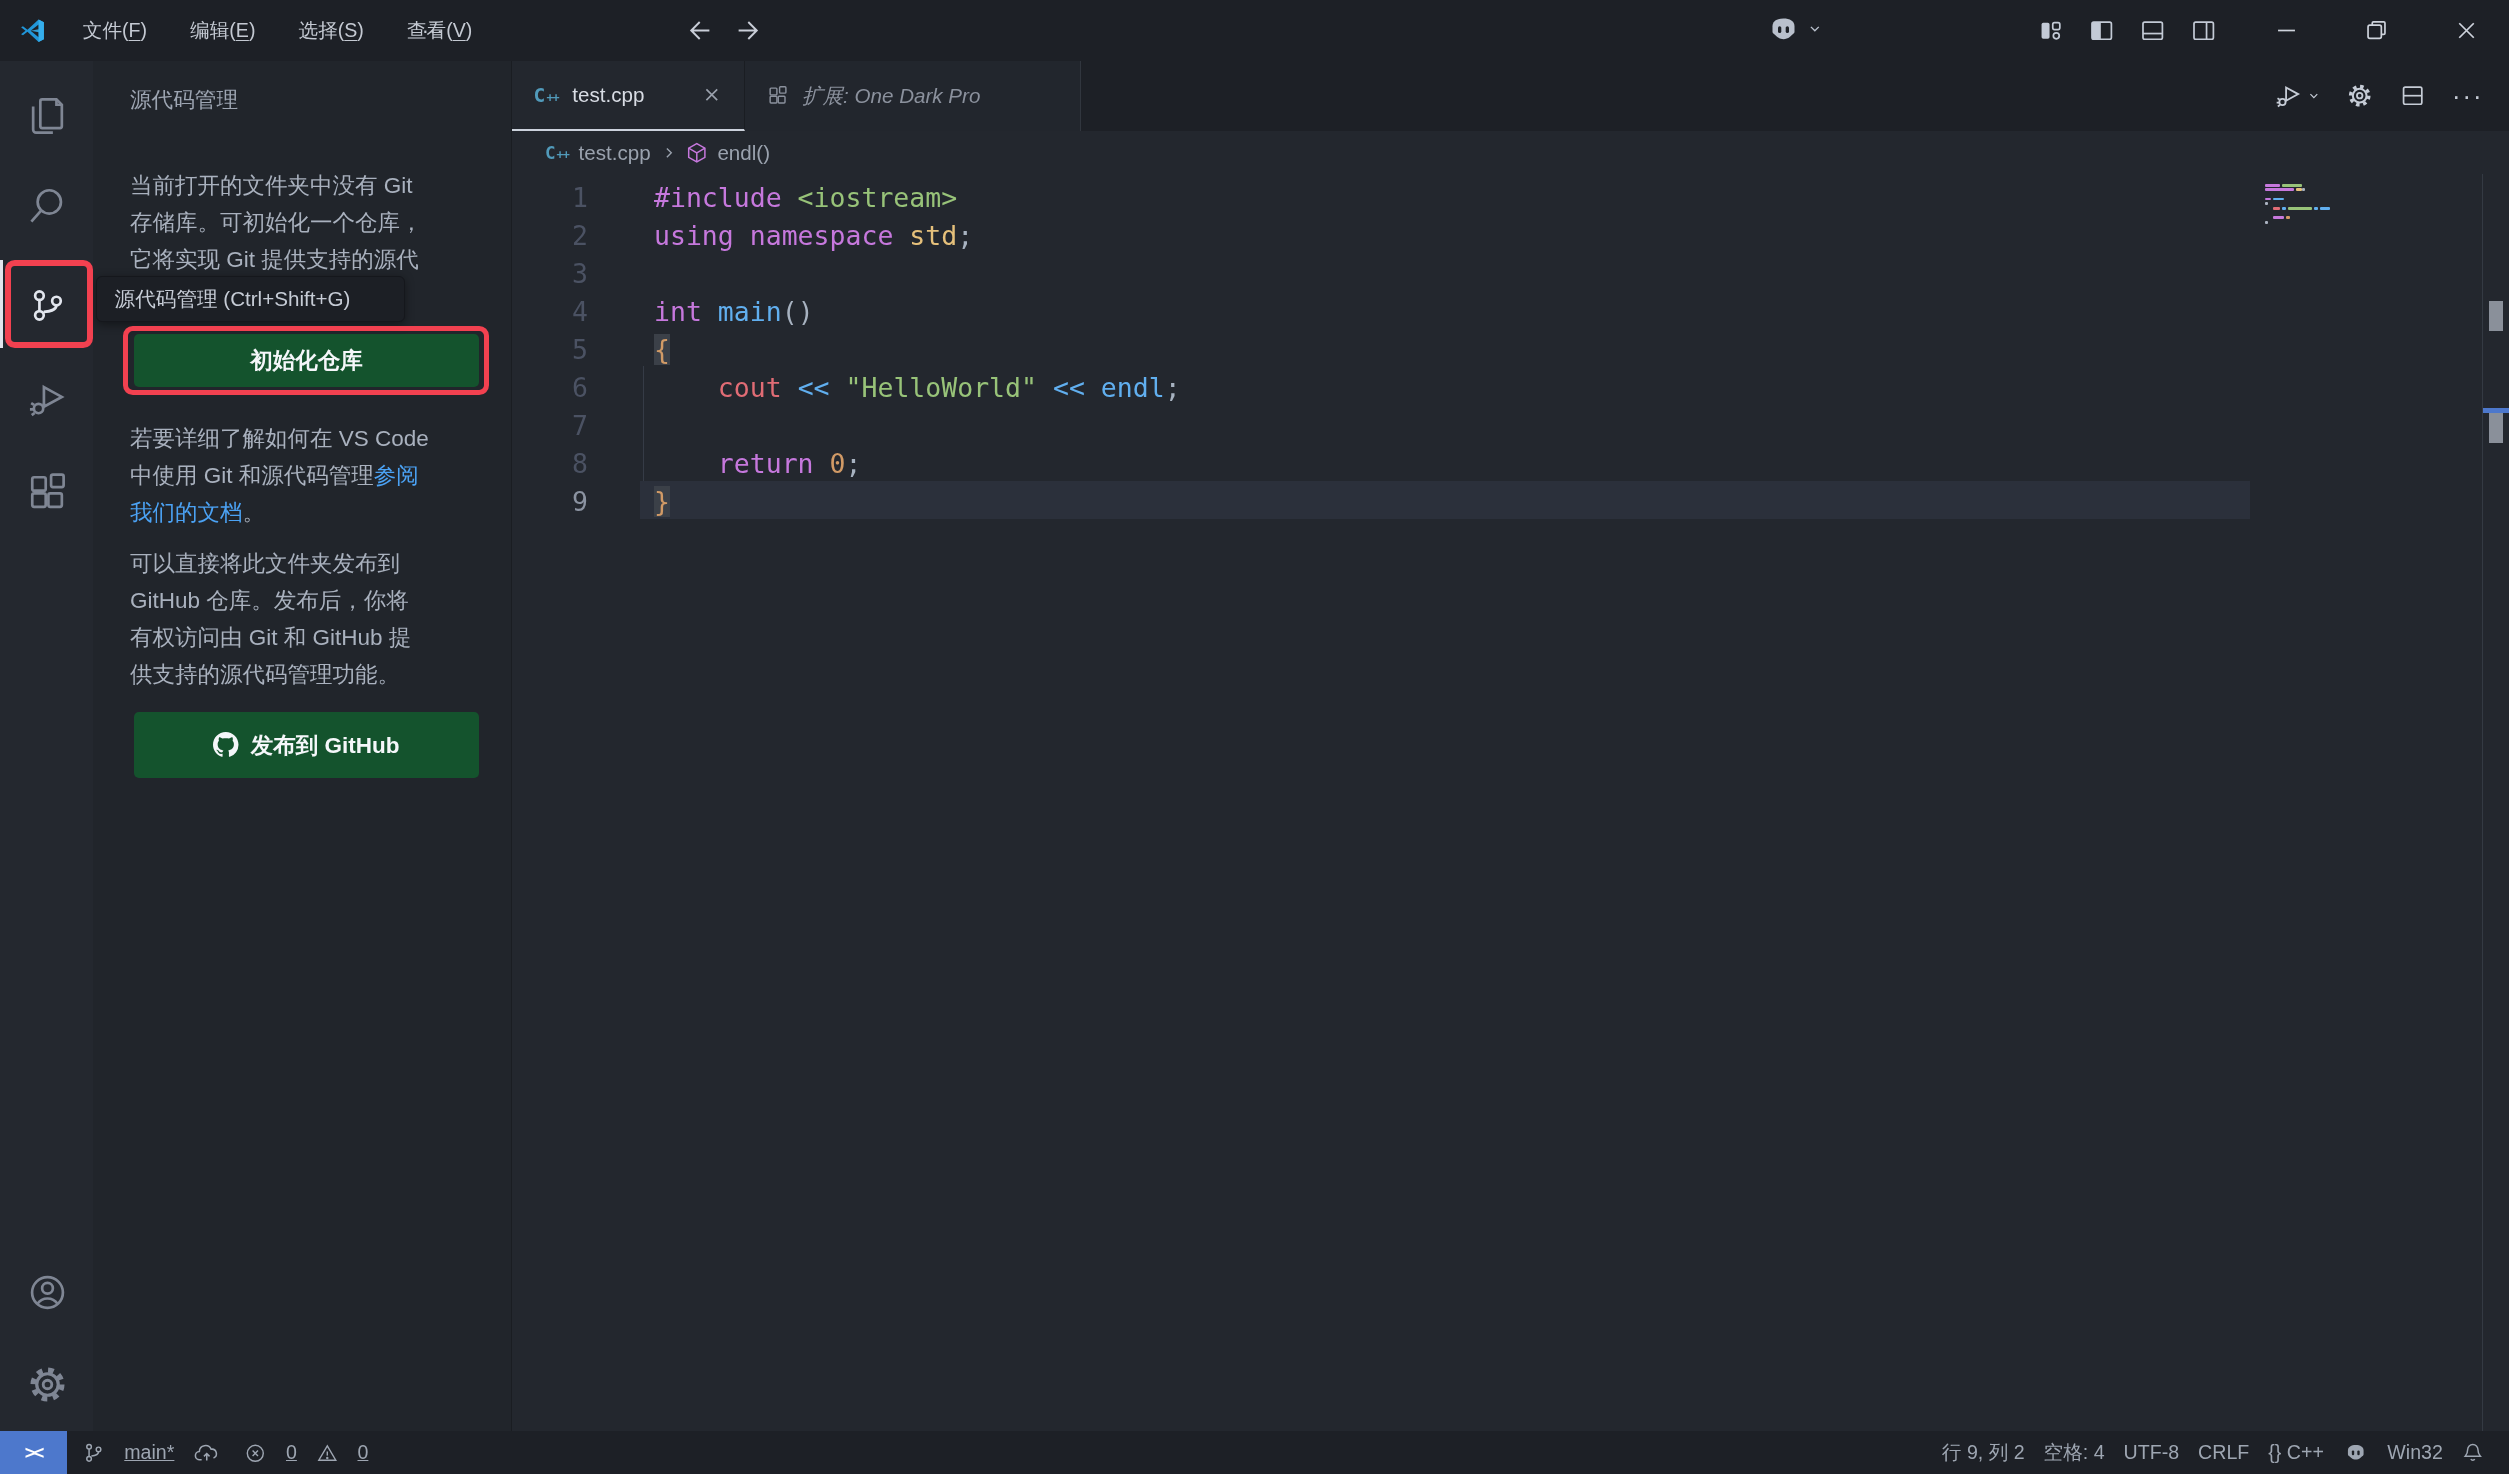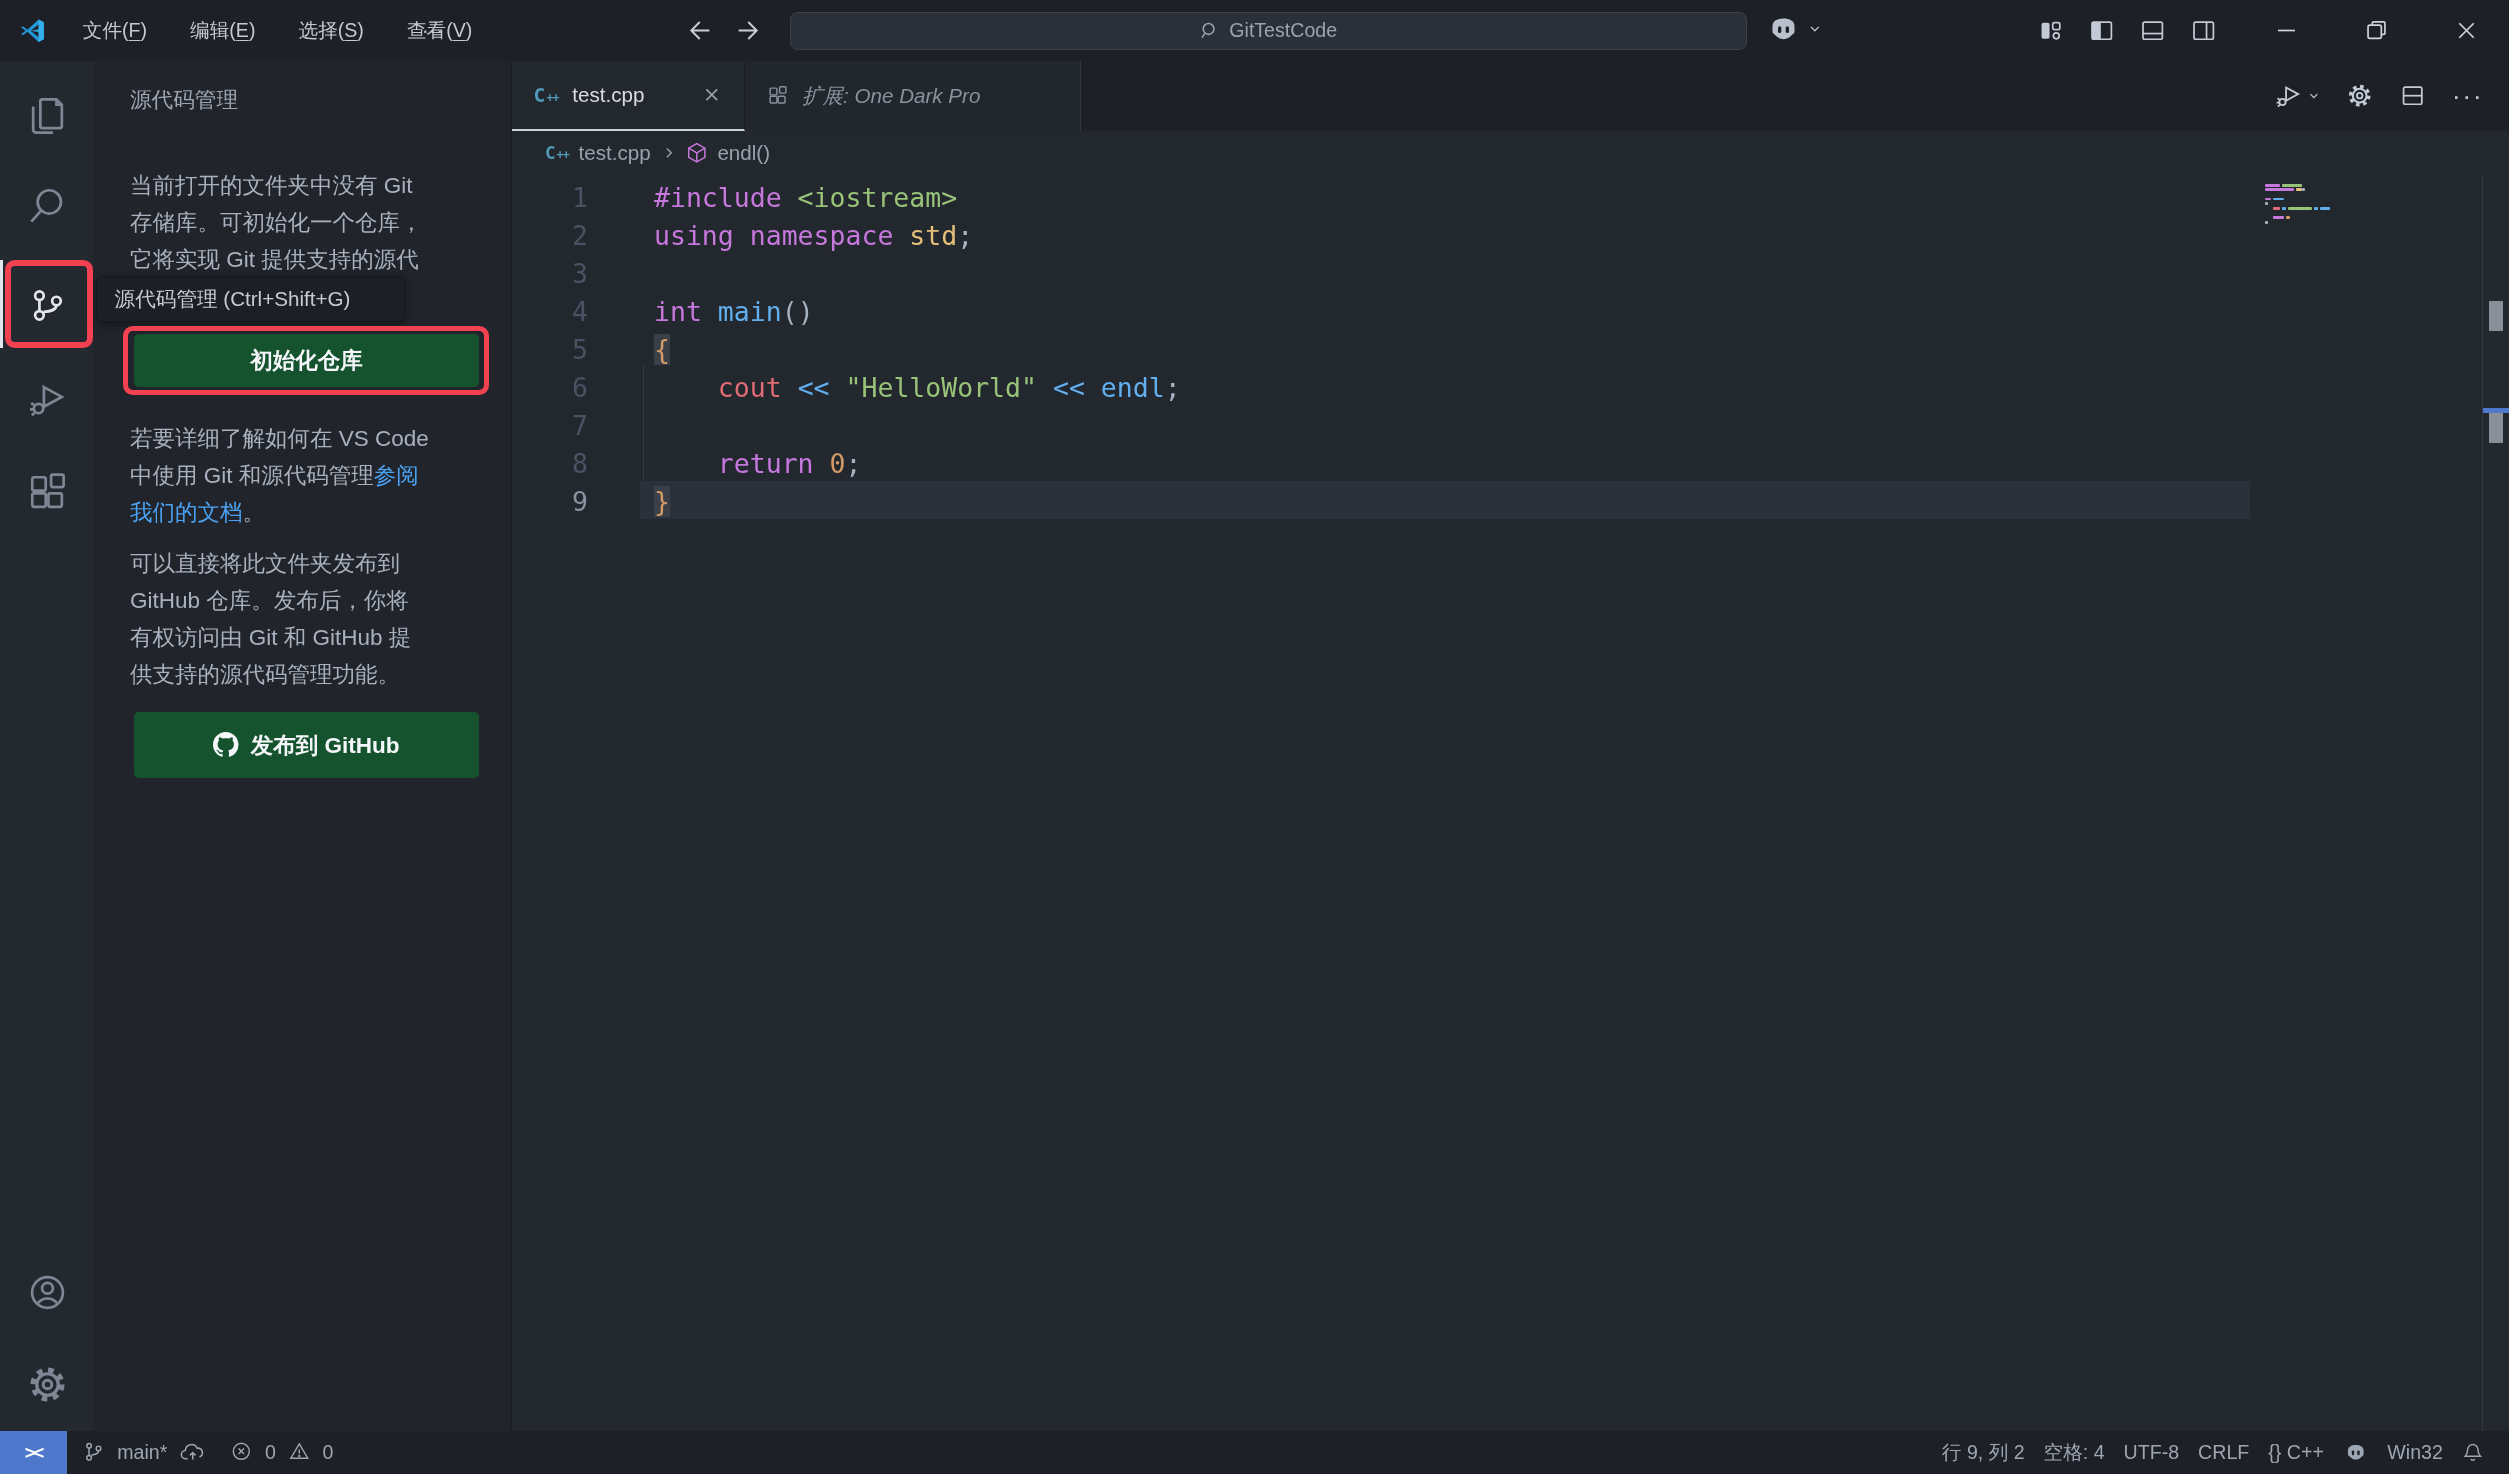--- a/index.html
+++ b/index.html
@@ -59,21 +59,21 @@
   .indent-guide { position:absolute; left:131px; top:192px; width:1px; height:115px; background:#353b46; z-index:1; }
   .minimap { position:absolute; left:1739px; top:0; width:231px; height:100%; z-index:2; }
   .mm-row { position:absolute; height:2.9px; border-radius:1px; }
   .ruler { position:absolute; left:1970px; top:0; width:27.4px; height:100%; border-left:1px solid #343a43; z-index:2; }
   .ruler-mark { position:absolute; left:5.9px; width:13.7px; background:#8a909a; }
   .ruler-blue { position:absolute; left:0; width:27.4px; height:4.9px; background:#4d78cc; }
 
   
   .statusbar { position:absolute; left:0; top:1431px; width:2509px; height:43px; background:#1d2026; display:flex; align-items:center; font-size:19.6px; color:#9ea6b2; }
   .remote-ind { width:67px; height:43px; background:#4d78cc; color:#ffffff; display:flex; align-items:center; justify-content:center; font-weight:bold; font-size:18.6px; letter-spacing:-2px; flex:none; }
-  .sb-item { display:flex; align-items:flex-start; gap:13px; }
+  .sb-item { display:flex; align-items:flex-end; gap:20px;text-decoration:underline; }
   .status-left { display:flex; align-items:center; gap:25.5px; margin-left:15.7px; }
   .status-right { margin-left:auto; display:flex; align-items:center; gap:19px; padding-right:25.5px; }
 
   
   .tooltip { position:absolute; left:96px; top:276px; width:309px; height:46px; background:#1c1f25; border:1px solid #15171c; border-radius:5.9px; box-shadow:0 2.9px 9.8px rgba(0,0,0,.4); display:flex; align-items:center; padding-left:17.6px; font-size:20.6px; color:#c6ccd6; z-index:60; }
   .anno { position:absolute; border:5.9px solid #f24150; border-radius:9.8px; z-index:70; pointer-events:none; }
   .anno1 { left:4.9px; top:260px; width:88px; height:88px; border-width:6.9px; }
   .anno2 { left:123px; top:326px; width:366px; height:69px; }
 
   .cppicon { color:#519aba; font-weight:bold; font-size:19.6px; display:inline-flex; align-items:baseline; font-family:"DejaVu Sans Mono",monospace; }
@@ -105,27 +105,20 @@
       </div>
     <span class="menu-item" style="position:absolute;left:412px;top:13.7px;font-size:21.6px;">···</span>
 
     <svg class="nav-arrow" style="left:684px;" viewBox="0 0 24 24" fill="none" stroke="currentColor" stroke-width="1.6">
         <path d="M13 5l-7 7 7 7M6 12h15"></path>
       </svg>
     <svg class="nav-arrow" style="left:735px;" viewBox="0 0 24 24" fill="none" stroke="currentColor" stroke-width="1.6">
         <path d="M11 5l7 7-7 7M18 12H3"></path>
       </svg>
 
-    <div class="searchbox">
-      <svg width="19.6" height="19.6" viewBox="0 0 16 16" fill="none" stroke="currentColor" stroke-width="1.3">
-          <circle cx="7" cy="6.5" r="4.4"></circle>
-          <path d="M4 10.2 1.6 13.6"></path>
-        </svg>
-      <span>GitTestCode</span>
-    </div>
 
     <div class="copilot-group">
       <svg width="35" height="33" viewBox="0 0 24 24" fill="currentColor">
           <path d="M12 4c4.6 0 8 1.9 8 5.6v4c0 .5-.2.9-.5 1.2l-3 2.6c-1.2 1-3 1.6-4.5 1.6s-3.3-.6-4.5-1.6l-3-2.6c-.3-.3-.5-.7-.5-1.2v-4C4 5.9 7.4 4 12 4z"></path>
           <rect x="8" y="9.6" width="2.4" height="5" rx="1.2" fill="#1d2026"></rect>
           <rect x="13.6" y="9.6" width="2.4" height="5" rx="1.2" fill="#1d2026"></rect>
         </svg>
       <svg width="15.7" height="15.7" viewBox="0 0 16 16" fill="none" stroke="currentColor" stroke-width="1.4">
           <path d="M4 6l4 4 4-4"></path>
         </svg>

